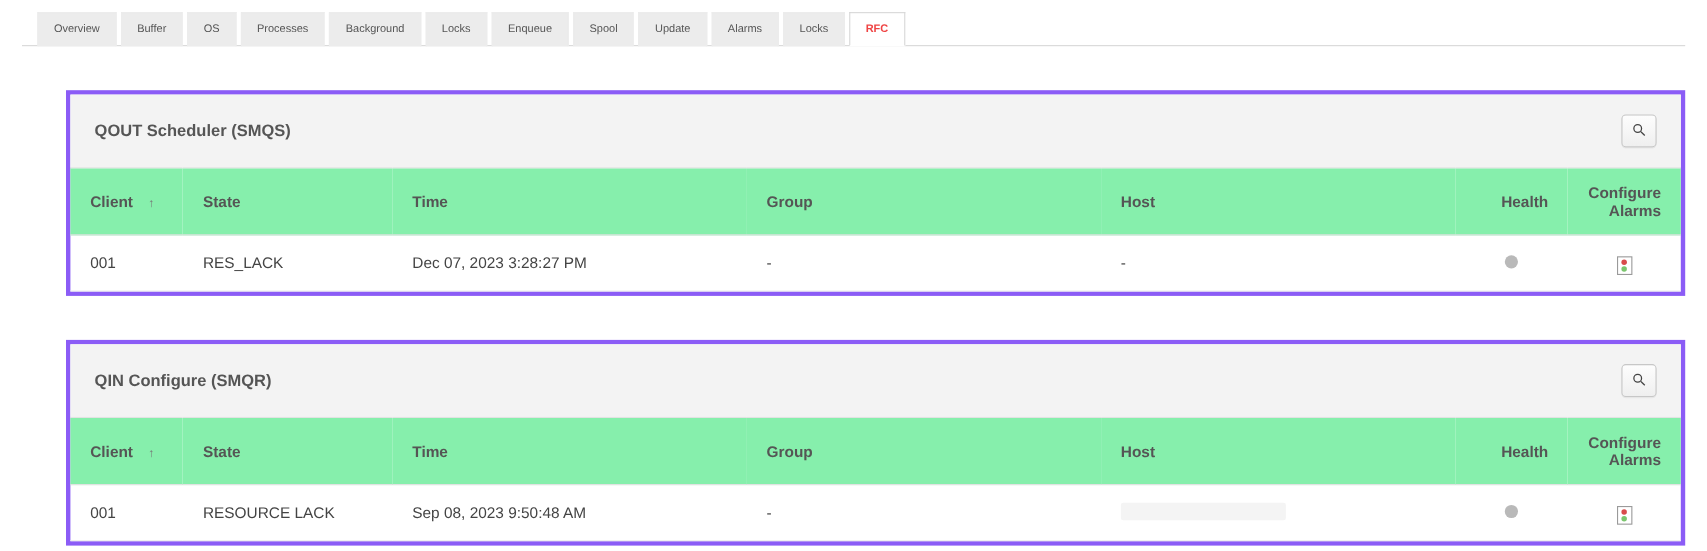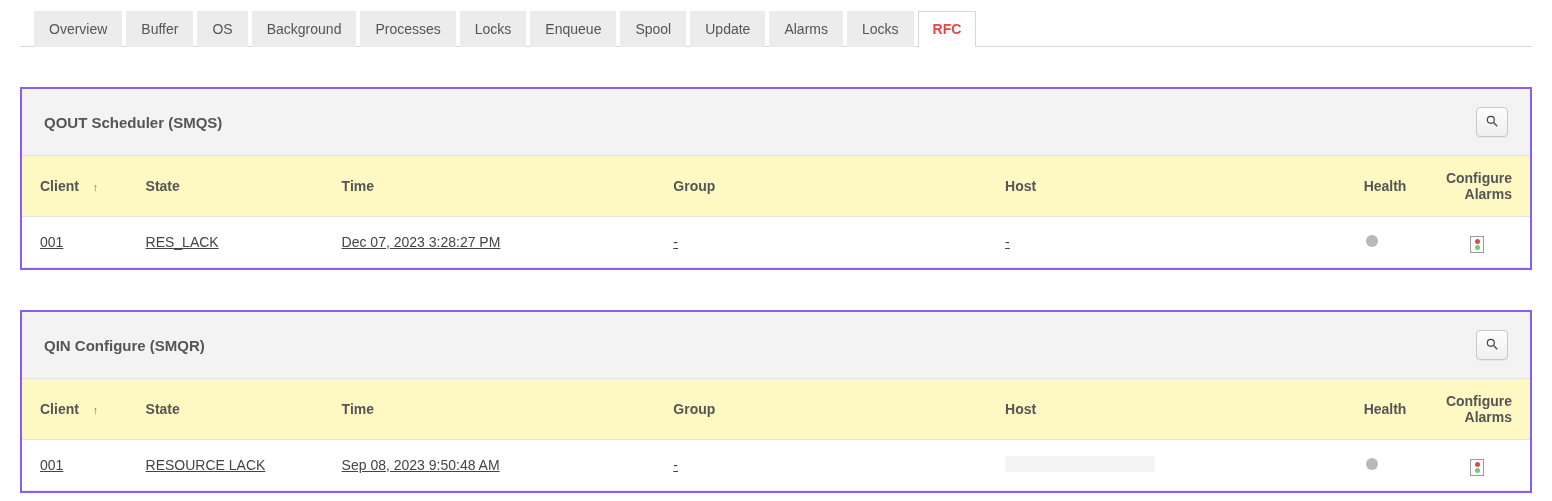--- a/index.html
+++ b/index.html
@@ -17,37 +17,38 @@
     gap: 4px;
     border-bottom: 1px solid #d7d7d7;
     padding-left: 14px;
   }
   .tab {
     background: #ececec;
     border: 1px solid #ececec;
     border-bottom: none;
     padding: 9px 14px;
     color: #555;
-    font-size: 14px;
+    font-size: 10px;
     cursor: pointer;
     position: relative;
     top: 1px;
   }
   .tab.active {
     background: #fff;
     border: 1px solid #d7d7d7;
     border-bottom: 1px solid #fff;
     color: #ef4444;
     font-weight: 600;
   }
 
   
   .panel {
     margin-top: 40px;
-    border: 2px solid #8b5cf6;
+    border: 4px solid #8b5cf6;
+    margin-left: 40px;
   }
   .panel-header {
     background: #f3f3f3;
     padding: 18px 22px;
     display: flex;
     align-items: center;
     justify-content: space-between;
   }
   .panel-title {
     font-weight: 700;
@@ -67,35 +68,34 @@
     box-shadow: 0 1px 0 rgba(0,0,0,0.05);
   }
   .search-btn svg { width: 14px; height: 14px; stroke:#444; fill:none; stroke-width:2; }
 
   
   table {
     width: 100%;
     border-collapse: collapse;
   }
   thead th {
-    background: #fef9c3;
+    background: #86efac;
     text-align: left;
     padding: 14px 18px;
     font-weight: 700;
     color: #555;
     font-size: 14px;
     border-top: 1px solid #e2e2e2;
     border-bottom: 1px solid #e2e2e2;
   }
   tbody td {
     padding: 14px 18px;
     border-bottom: 1px solid #eee;
     color: #444;
     vertical-align: middle;
-    text-decoration: underline;
   }
   .sort-arrow {
     display:inline-block;
     margin-left:10px;
     font-size:11px;
     color:#777;
   }
   .col-client  { width: 7%; }
   .col-state   { width: 13%; }
   .col-time    { width: 22%; }
@@ -135,22 +135,22 @@
     border-radius:2px;
   }
 </style>
 </head>
 <body>
 
 <div class="tab-strip">
   <div class="tab">Overview</div>
   <div class="tab">Buffer</div>
   <div class="tab">OS</div>
+  <div class="tab">Processes</div>
   <div class="tab">Background</div>
-  <div class="tab">Processes</div>
   <div class="tab">Locks</div>
   <div class="tab">Enqueue</div>
   <div class="tab">Spool</div>
   <div class="tab">Update</div>
   <div class="tab">Alarms</div>
   <div class="tab">Locks</div>
   <div class="tab active">RFC</div>
 </div>
 
 <div class="panel">

